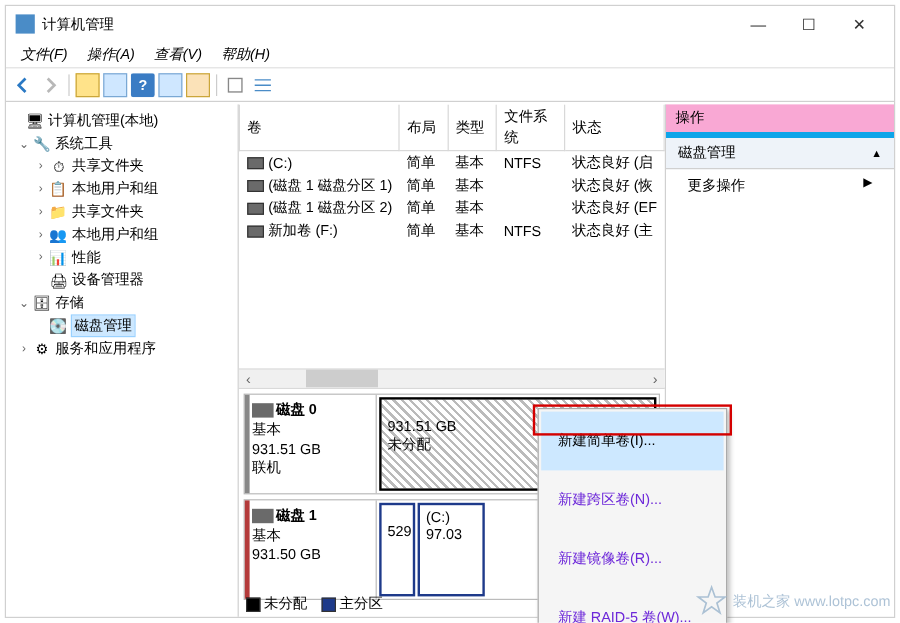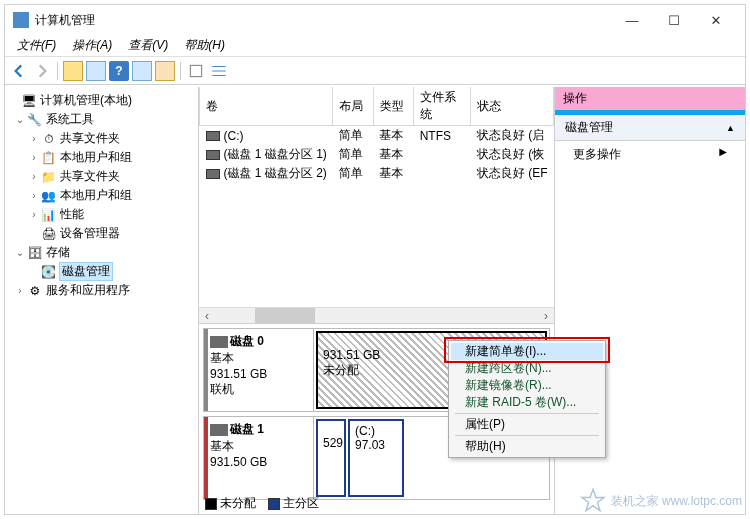--- a/index.html
+++ b/index.html
@@ -40,22 +40,22 @@
 .dv.blue{border-color:#1e3a8a;}
 .legend{position:absolute;bottom:2px;left:6px;display:flex;gap:12px;align-items:center;font-size:11px;}
 .legend .sw{width:12px;height:12px;border:1px solid #333;display:inline-block;vertical-align:middle;margin-right:3px;}
 .actions{width:190px;}
 .actions .hdr{background:#f9a8d4;border-bottom:5px solid #0ea5e9;padding:3px 8px;font-weight:400;}
 .actions .sec{background:#eef3f9;border-bottom:1px solid #d0d0d0;padding:4px 10px;display:flex;align-items:center;}
 .actions .sec .tri{margin-left:auto;font-size:9px;}
 .actions .item{padding:5px 18px;display:flex;align-items:flex-start;}
 .actions .item .tri{margin-left:auto;font-size:10px;}
 .ctxmenu{position:absolute;left:448px;top:340px;width:158px;background:#f5f5f5;border:1px solid #aaa;box-shadow:2px 2px 4px rgba(0,0,0,.25);padding:2px;}
-.ctxmenu .mi{padding:0 14px;color:#000;}
-.ctxmenu .mi.dis{color:#14532d;}
+.ctxmenu .mi{padding:16px 14px;color:#000;}
+.ctxmenu .mi.dis{color:#6d28d9;}
 .ctxmenu .mi.hl{background:#cde8ff;}
 .ctxmenu hr{border:none;border-top:1px solid #ccc;margin:2px 4px;}
 .redbox{position:absolute;border:2px solid #d40000;pointer-events:none;}
 .wm{position:absolute;right:8px;bottom:4px;color:#9fb8cf;font-size:14px;display:flex;align-items:center;gap:4px;opacity:.85;}
 .wm svg{width:28px;height:28px;}
 </style>
 </head>
 <body>
 
 <div class="frame">
@@ -188,20 +188,27 @@
                 <td></td>
                 <td>状态良好 (恢</td>
               </tr>
           <tr>
                 <td><span class="vic"></span><span>(磁盘 1 磁盘分区 2)</span></td>
                 <td>简单</td>
                 <td>基本</td>
                 <td></td>
                 <td>状态良好 (EF</td>
               </tr>
+          <tr>
+                <td><span class="vic"></span><span>新加卷 (F:)</span></td>
+                <td>简单</td>
+                <td>基本</td>
+                <td>NTFS</td>
+                <td>状态良好 (主</td>
+              </tr>
         </tbody>
           </table>
         <div class="vscroll">
             <div class="arr">‹</div>
             <div class="thumb"></div>
             <div style="flex:1"></div>
             <div class="arr">›</div>
           </div>
       </div>
 

